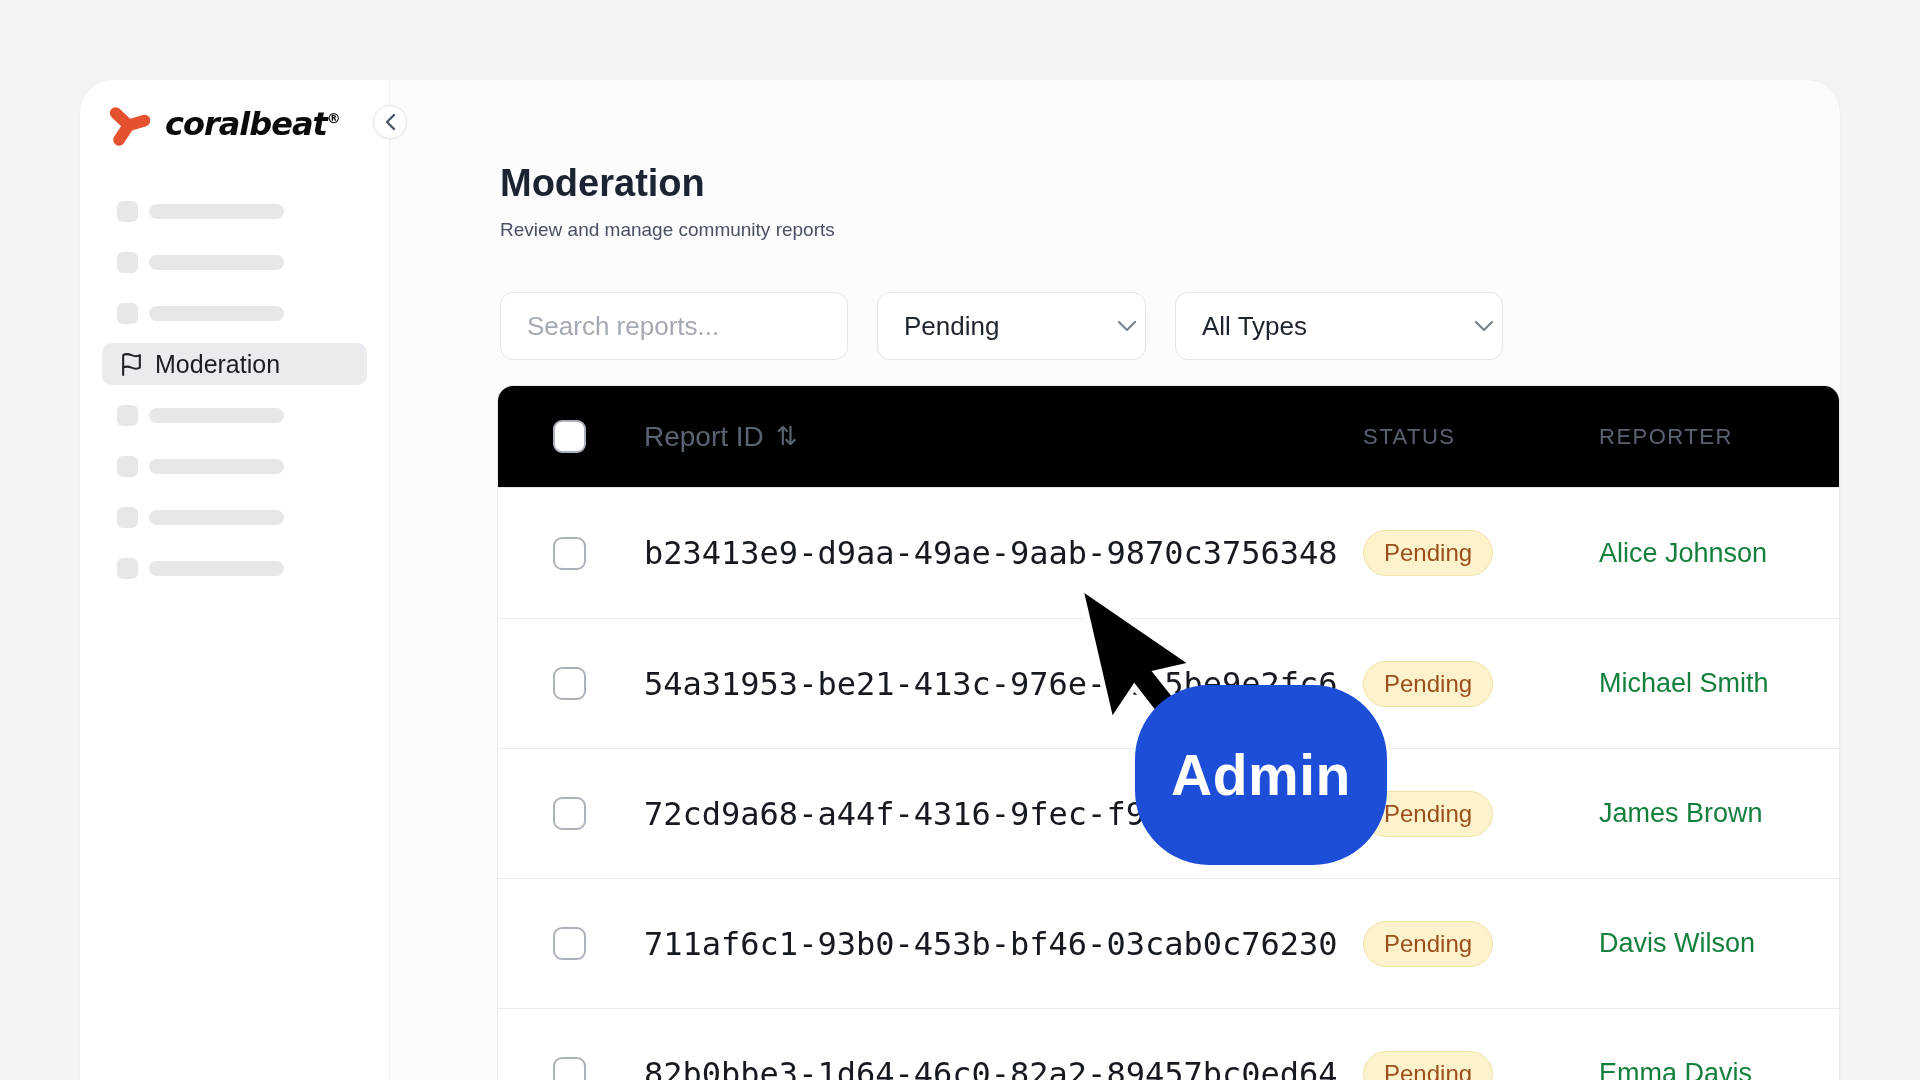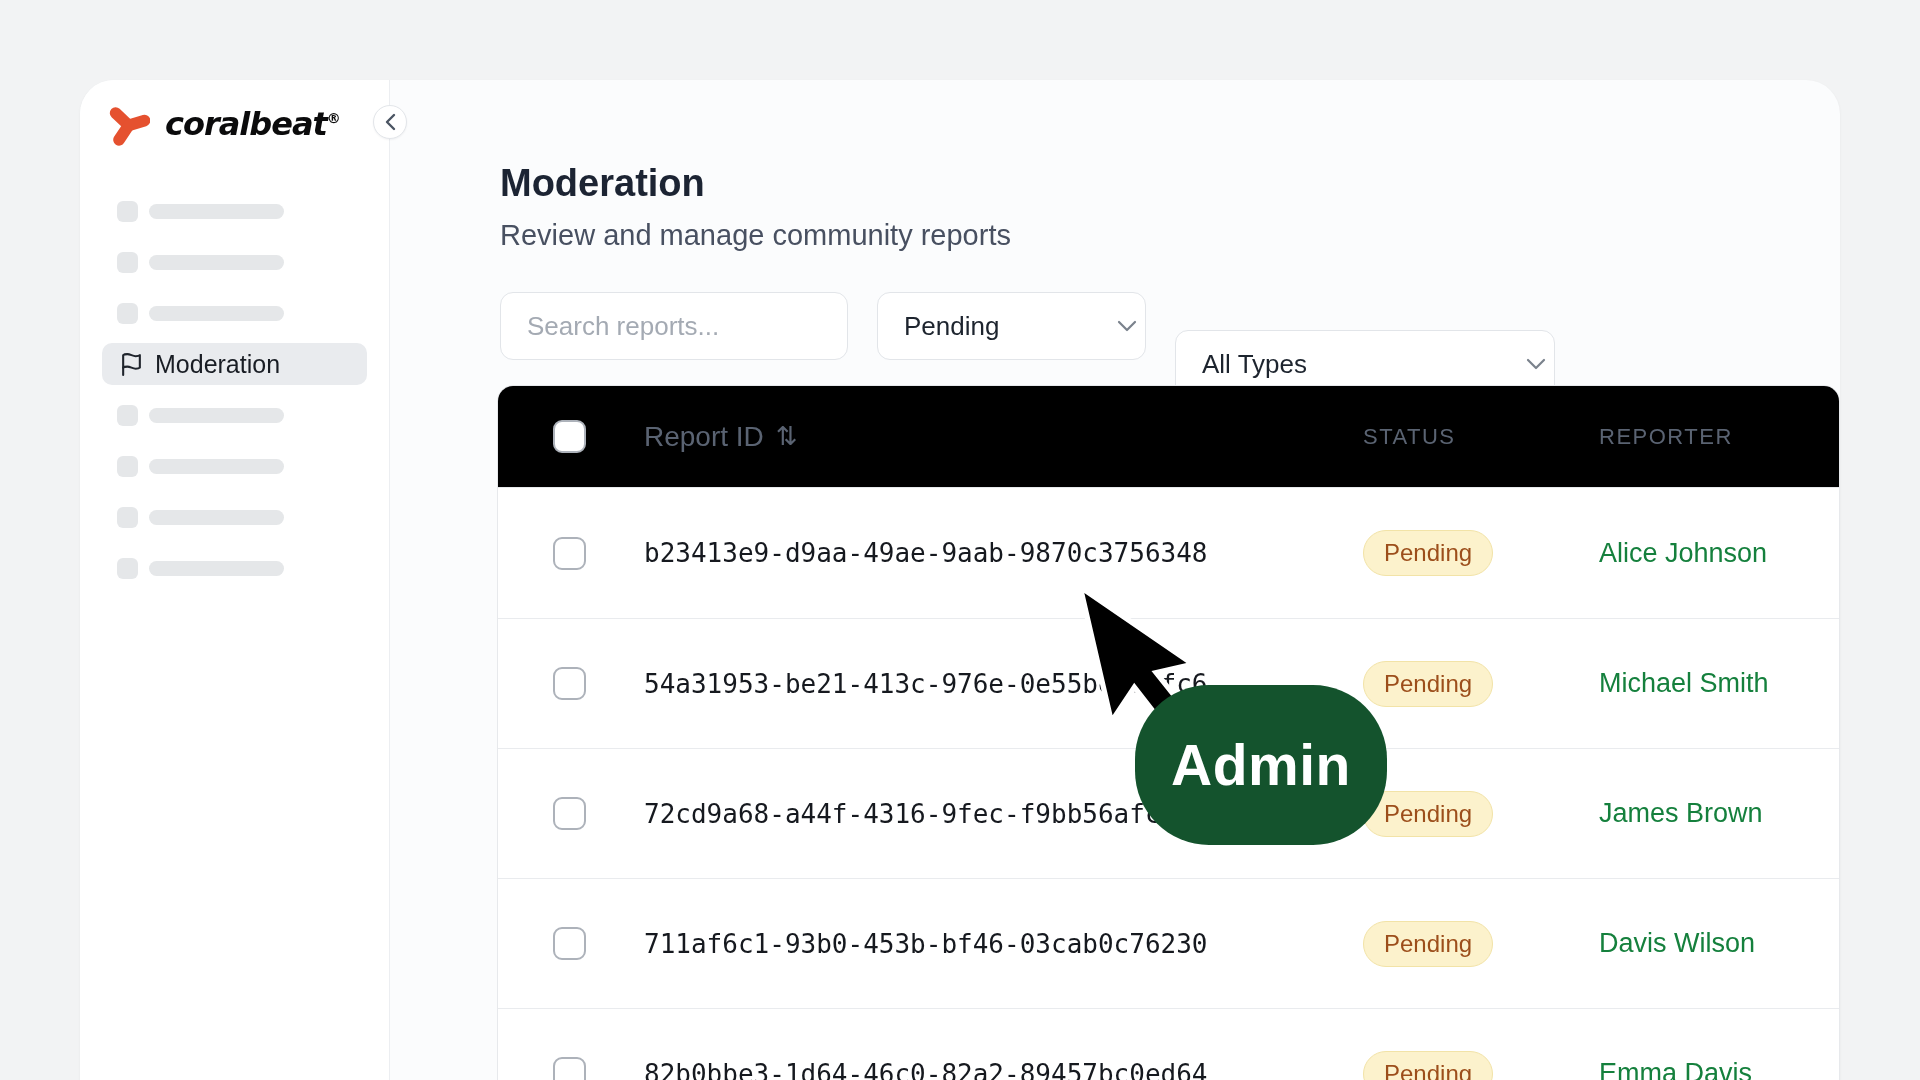--- a/index.html
+++ b/index.html
@@ -39,68 +39,68 @@
     display:flex; align-items:center; padding-left:15px;
   }
   .nav-item.skeleton .sk-icon { width:21px; height:21px; border-radius:6px; background:#e5e7e9; }
   .nav-item.skeleton .sk-bar { width:135px; height:15px; border-radius:8px; background:#e5e7e9; margin-left:11px; }
   .nav-item.active { background:#e9ebee; padding-left:17px; }
   .nav-item.active .label { font-size:25px; color:#191d24; margin-left:11px; }
   
   .main { position:absolute; left:310px; top:0; width:1450px; }
   .page-head { position:absolute; left:110px; top:82px; }
   .page-head h1 { font-size:38px; font-weight:bold; color:#1c2433; line-height:1.15; }
-  .page-head .subtitle { margin-top:13px; font-size:29px; color:#485061; }
+  .page-head .subtitle { margin-top:13px; font-size:19px; color:#485061; }
   .filters { position:absolute; left:110px; top:212px; display:flex; gap:29px; }
   .fbox {
     height:68px; background:#fff; border:1px solid #e2e5e9; border-radius:13px;
     display:flex; align-items:center; padding:0 8px 0 26px; font-size:26px;
   }
   .search-box { width:348px; }
   .search-box input {
     border:none; outline:none; width:100%; font-size:26px; color:#1d242e; background:transparent;
     font-family:"Liberation Sans", sans-serif;
   }
   .search-box input::placeholder { color:#a4aab3; }
   .select-box { justify-content:space-between; cursor:pointer; color:#1d242e; }
   .select-status { width:269px; }
-  .select-type { width:380px;margin-top:38px; }
+  .select-type { width:328px; }
   
   .table {
     position:absolute; left:107px; top:305px; width:1343px; height:830px;
     background:#fff; border:1px solid #e7e9ec; border-radius:16px 16px 0 0;
   }
   .t-head {
     height:102px; background:#000000; border-bottom:1px solid #e7e9ec;
     border-radius:15px 15px 0 0;
   }
   .t-grid { display:grid; grid-template-columns:146px 719px 236px 1fr; align-items:center; }
   .t-head .col-id { font-size:28px; font-weight:500; color:#5a6372; display:flex; align-items:center; gap:12px; cursor:pointer; }
   .sort-glyph { font-size:26px; color:#5a6372; }
   .col-caps { font-size:22px; font-weight:500; color:#5a6372; letter-spacing:1.5px; }
   .t-row { height:130px; }
   .t-row + .t-row { border-top:1px solid #e9ebee; }
   .cb-cell { padding-left:55px; }
   .checkbox {
     display:block; width:33px; height:33px; border:2px solid #adb2ba; border-radius:9px;
     background:#fff; cursor:pointer;
   }
-  .mono { font-family:"DejaVu Sans Mono", monospace; font-size:26px; color:#16191f; }
+  .mono { font-family:"DejaVu Sans Mono", monospace; font-size:32px; color:#16191f; }
   .badge {
     display:inline-block; padding:8px 20px; border-radius:999px;
     background:#fcf2cc; border:1.5px solid #f2e3a7; color:#9c4e1b;
     font-size:24px; font-weight:500;
   }
   .reporter { font-size:27px; color:#15803d; }
   
   .cursor-wrap { position:absolute; left:1073px; top:580px; width:400px; height:280px; z-index:50; pointer-events:none; }
   .cursor-arrow { position:absolute; left:0; top:0; transform:rotate(-13deg); transform-origin:16px 16px; }
   .admin-pill {
-    position:absolute; left:62px; top:105px; width:252px; height:160px; border-radius:74px;
-    background:#14532d; display:flex; align-items:center; justify-content:center;
+    position:absolute; left:62px; top:105px; width:252px; height:180px; border-radius:74px;
+    background:#1d4ed8; display:flex; align-items:center; justify-content:center;
   }
   .admin-pill span { color:#fff; font-size:57px; font-weight:bold; letter-spacing:.5px; }
   svg { display:block; }
 </style>
 </head>
 <body>
 
 <div class="card">
 
   <aside class="sidebar">

